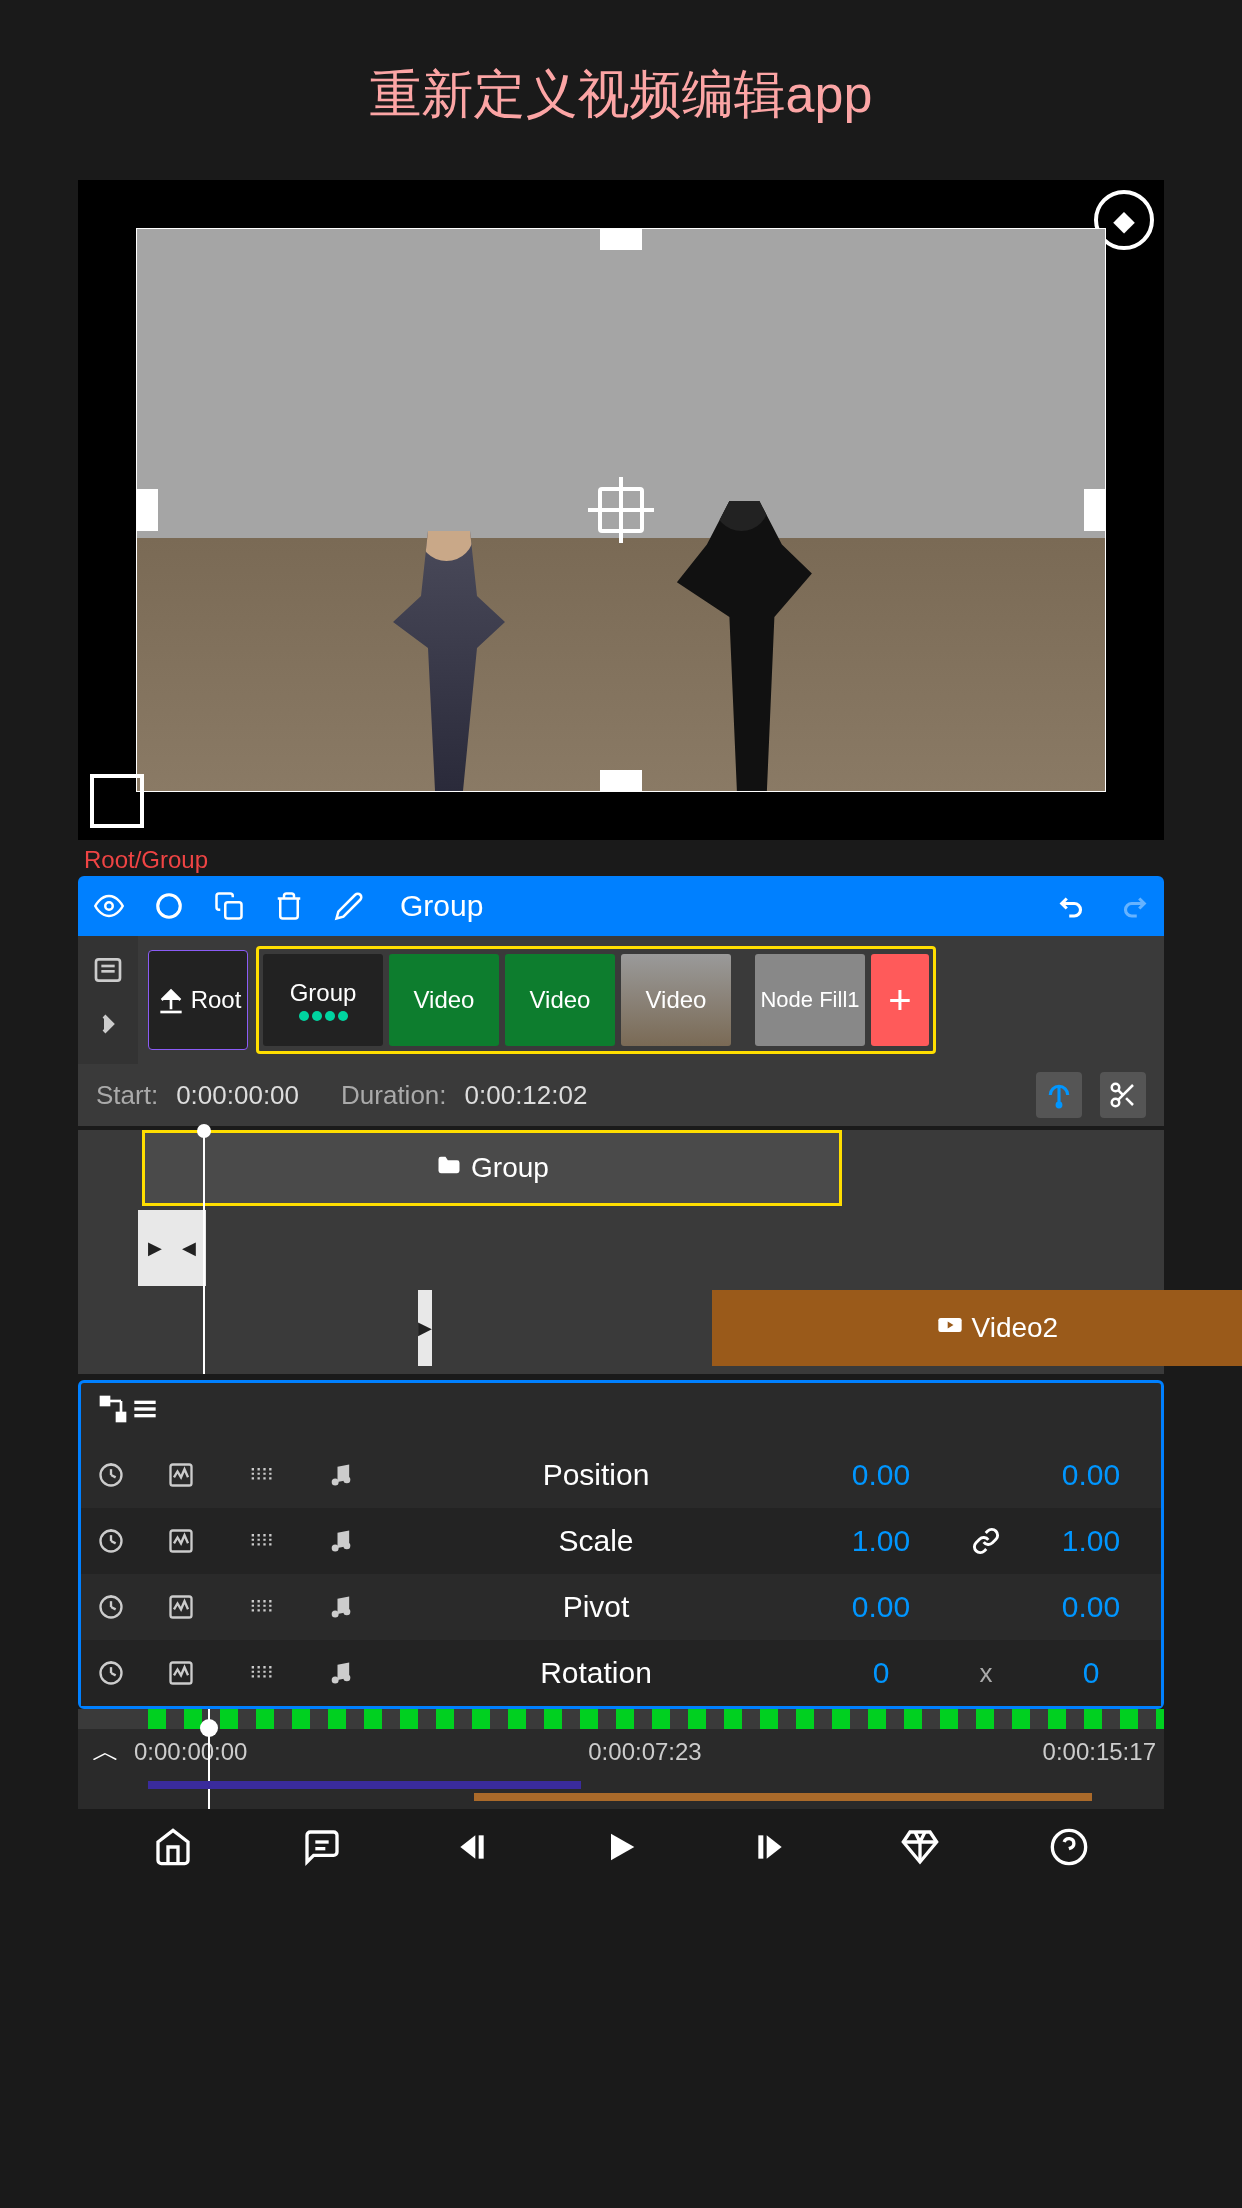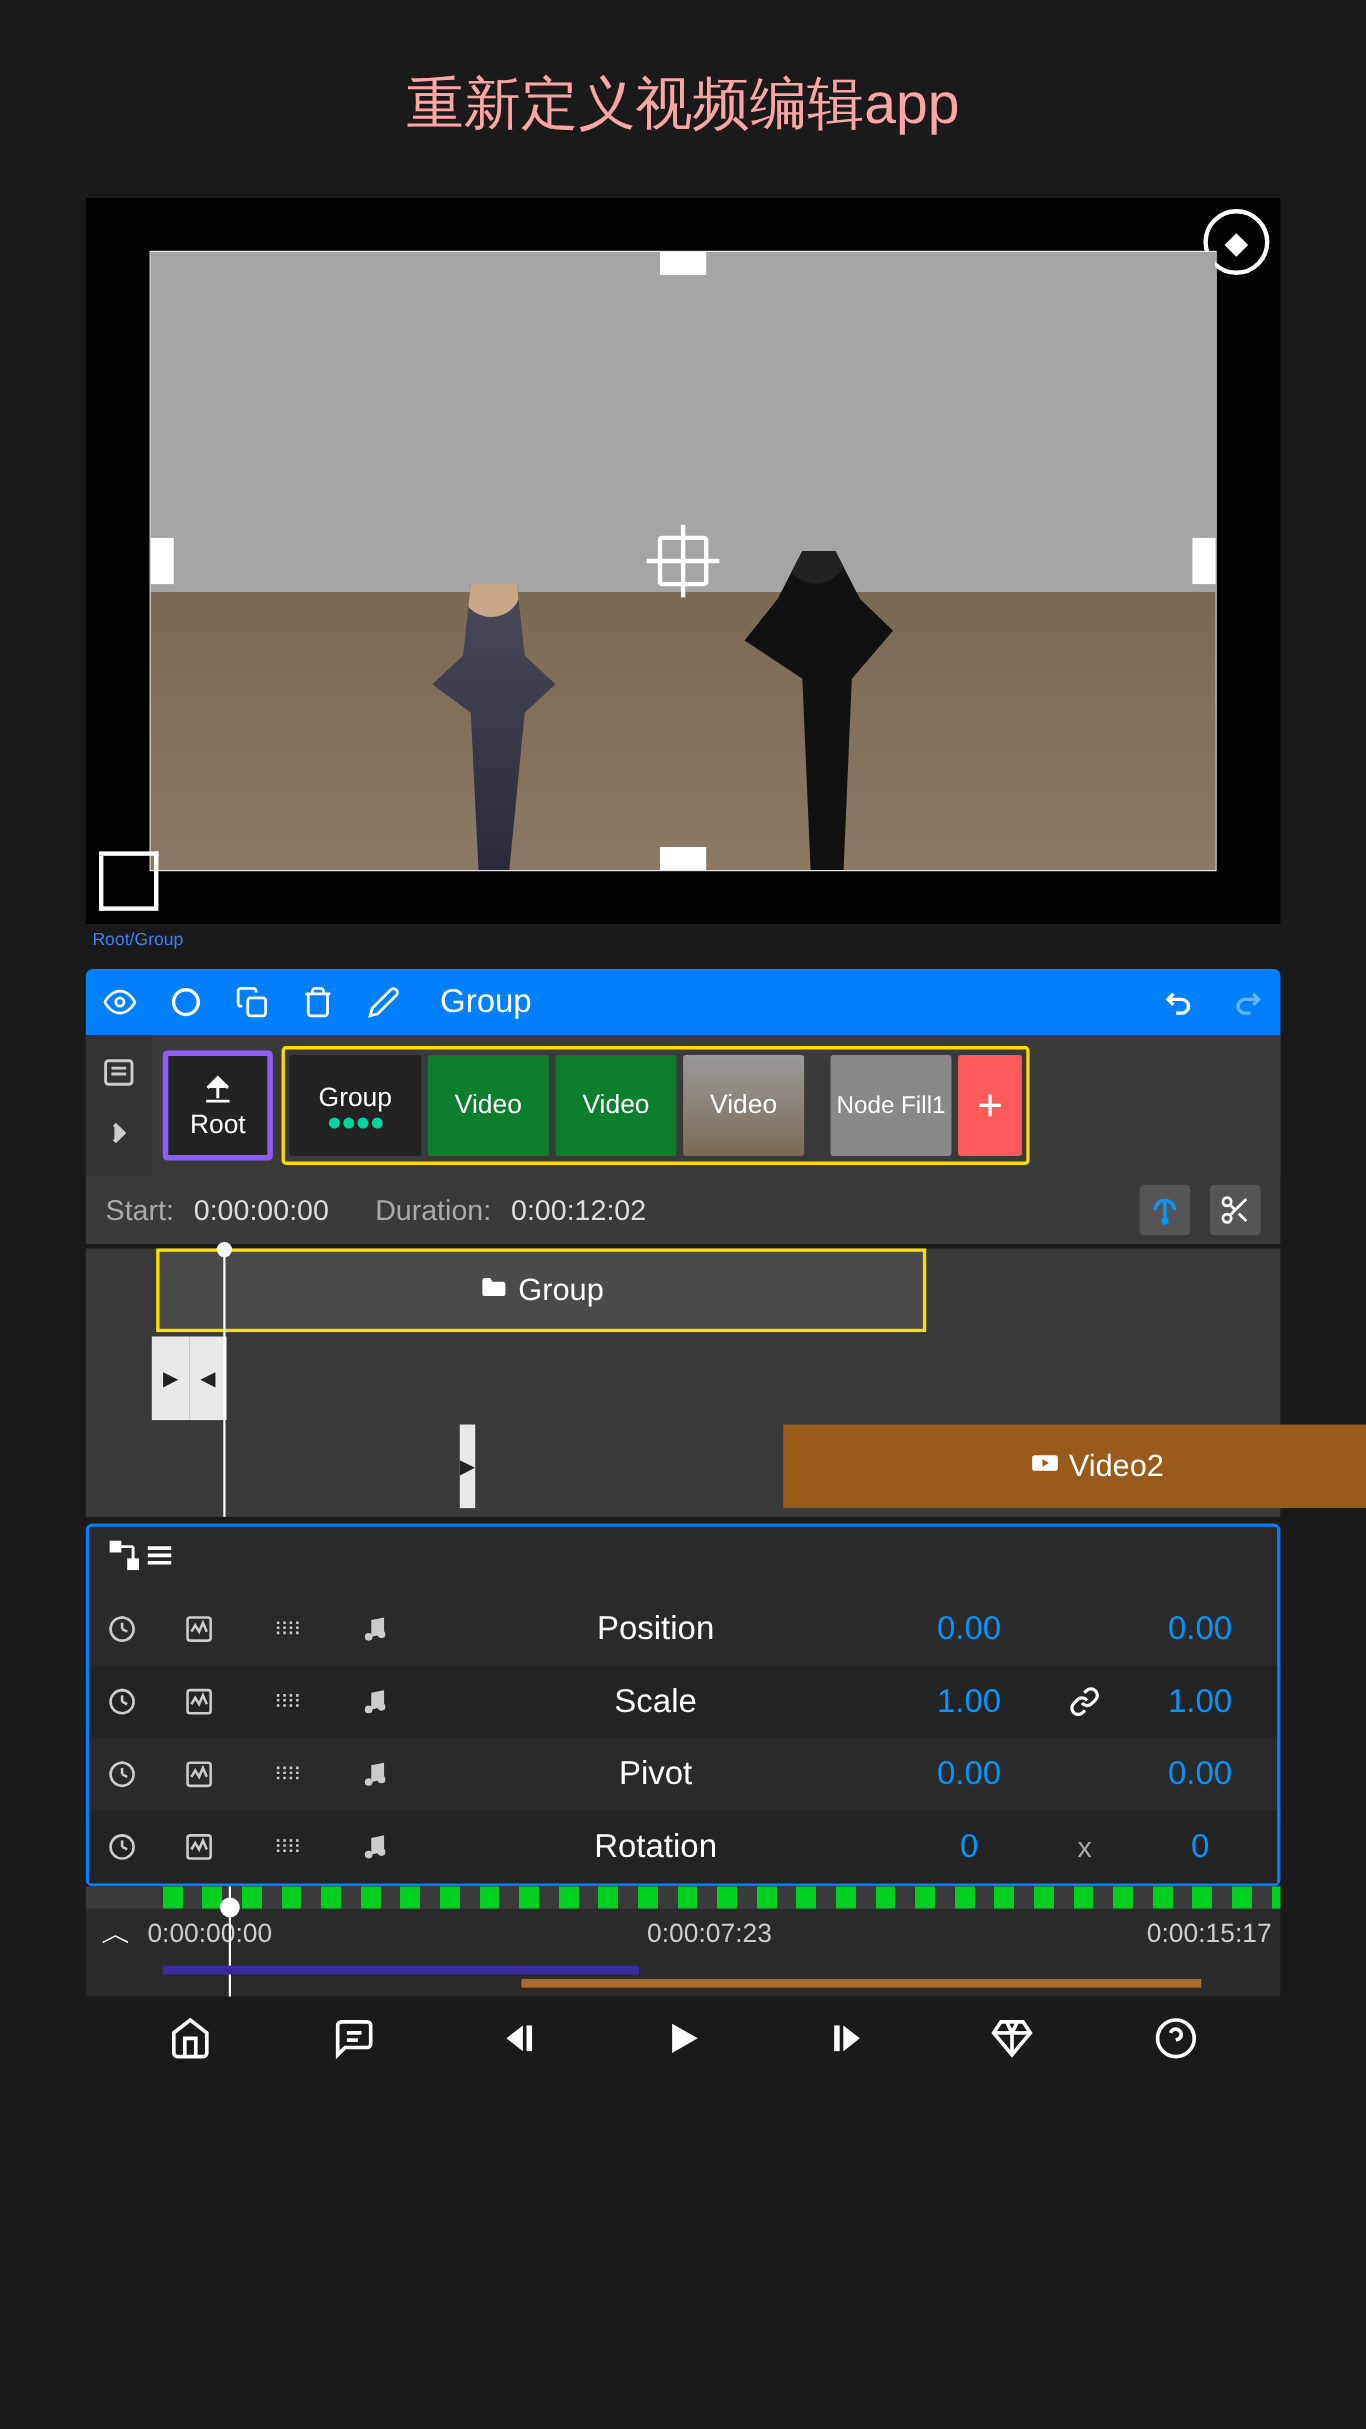--- a/index.html
+++ b/index.html
@@ -135,23 +135,23 @@
   position: absolute;
   top: -4px;
   right: -4px;
   width: 50px;
   height: 50px;
   border: 4px solid #fff;
   border-bottom: none;
   border-left: none;
 }
 .breadcrumb {
-  font-size: 16px;
-  color: #3b82f6;
-  padding: 6px 0 17px 6px;
+  font-size: 24px;
+  color: #ef4444;
+  padding: 6px 0 2px 6px;
 }
 .toolbar {
   background: #0080ff;
   height: 60px;
   display: flex;
   align-items: center;
   padding: 0 14px;
   gap: 26px;
   border-radius: 6px 6px 0 0;
 }
@@ -189,24 +189,24 @@
   padding: 10px 10px;
   display: flex;
   gap: 8px;
   align-items: center;
   background: #3a3a3a;
 }
 .root-tile {
   width: 100px;
   height: 100px;
   background: #222;
-  border: 5px solid #8b5cf6;
+  border: 1px solid #8b5cf6;
   border-radius: 4px;
   display: flex;
-  flex-direction: column;
+  flex-direction: row;
   align-items: center;
   justify-content: center;
   color: #fff;
   font-size: 24px;
   gap: 4px;
 }
 .root-tile svg { width: 32px; height: 32px; fill: #fff; stroke: #fff; }
 .group-wrap {
   display: flex;
   gap: 6px;

